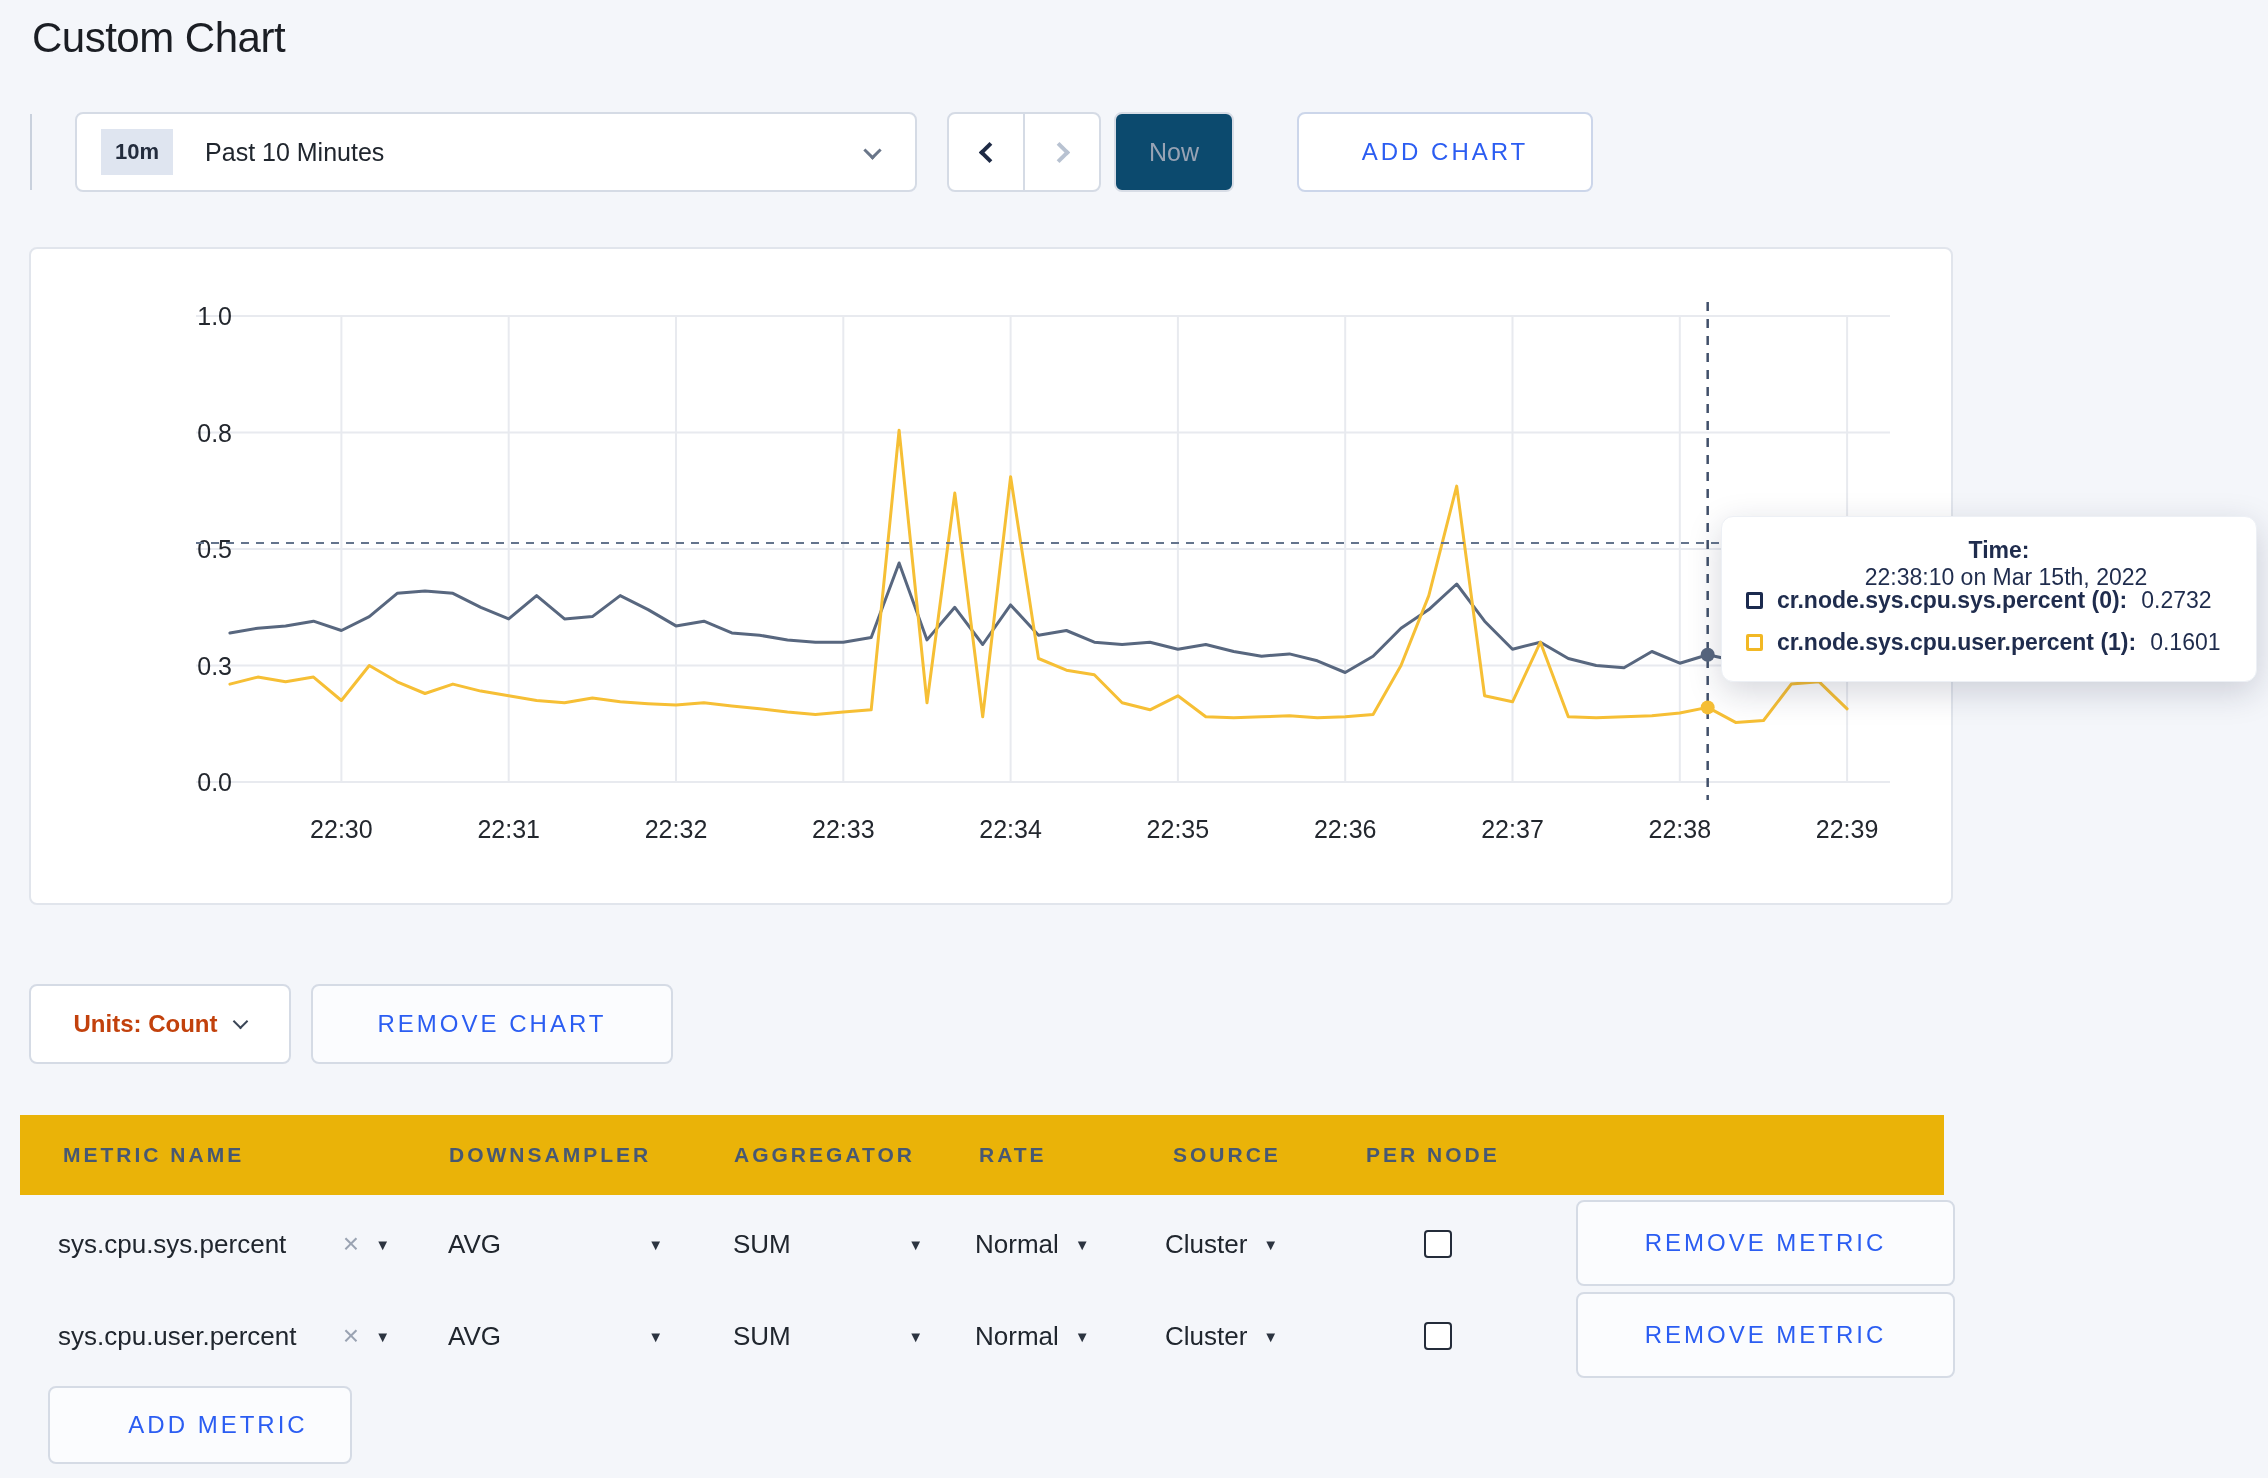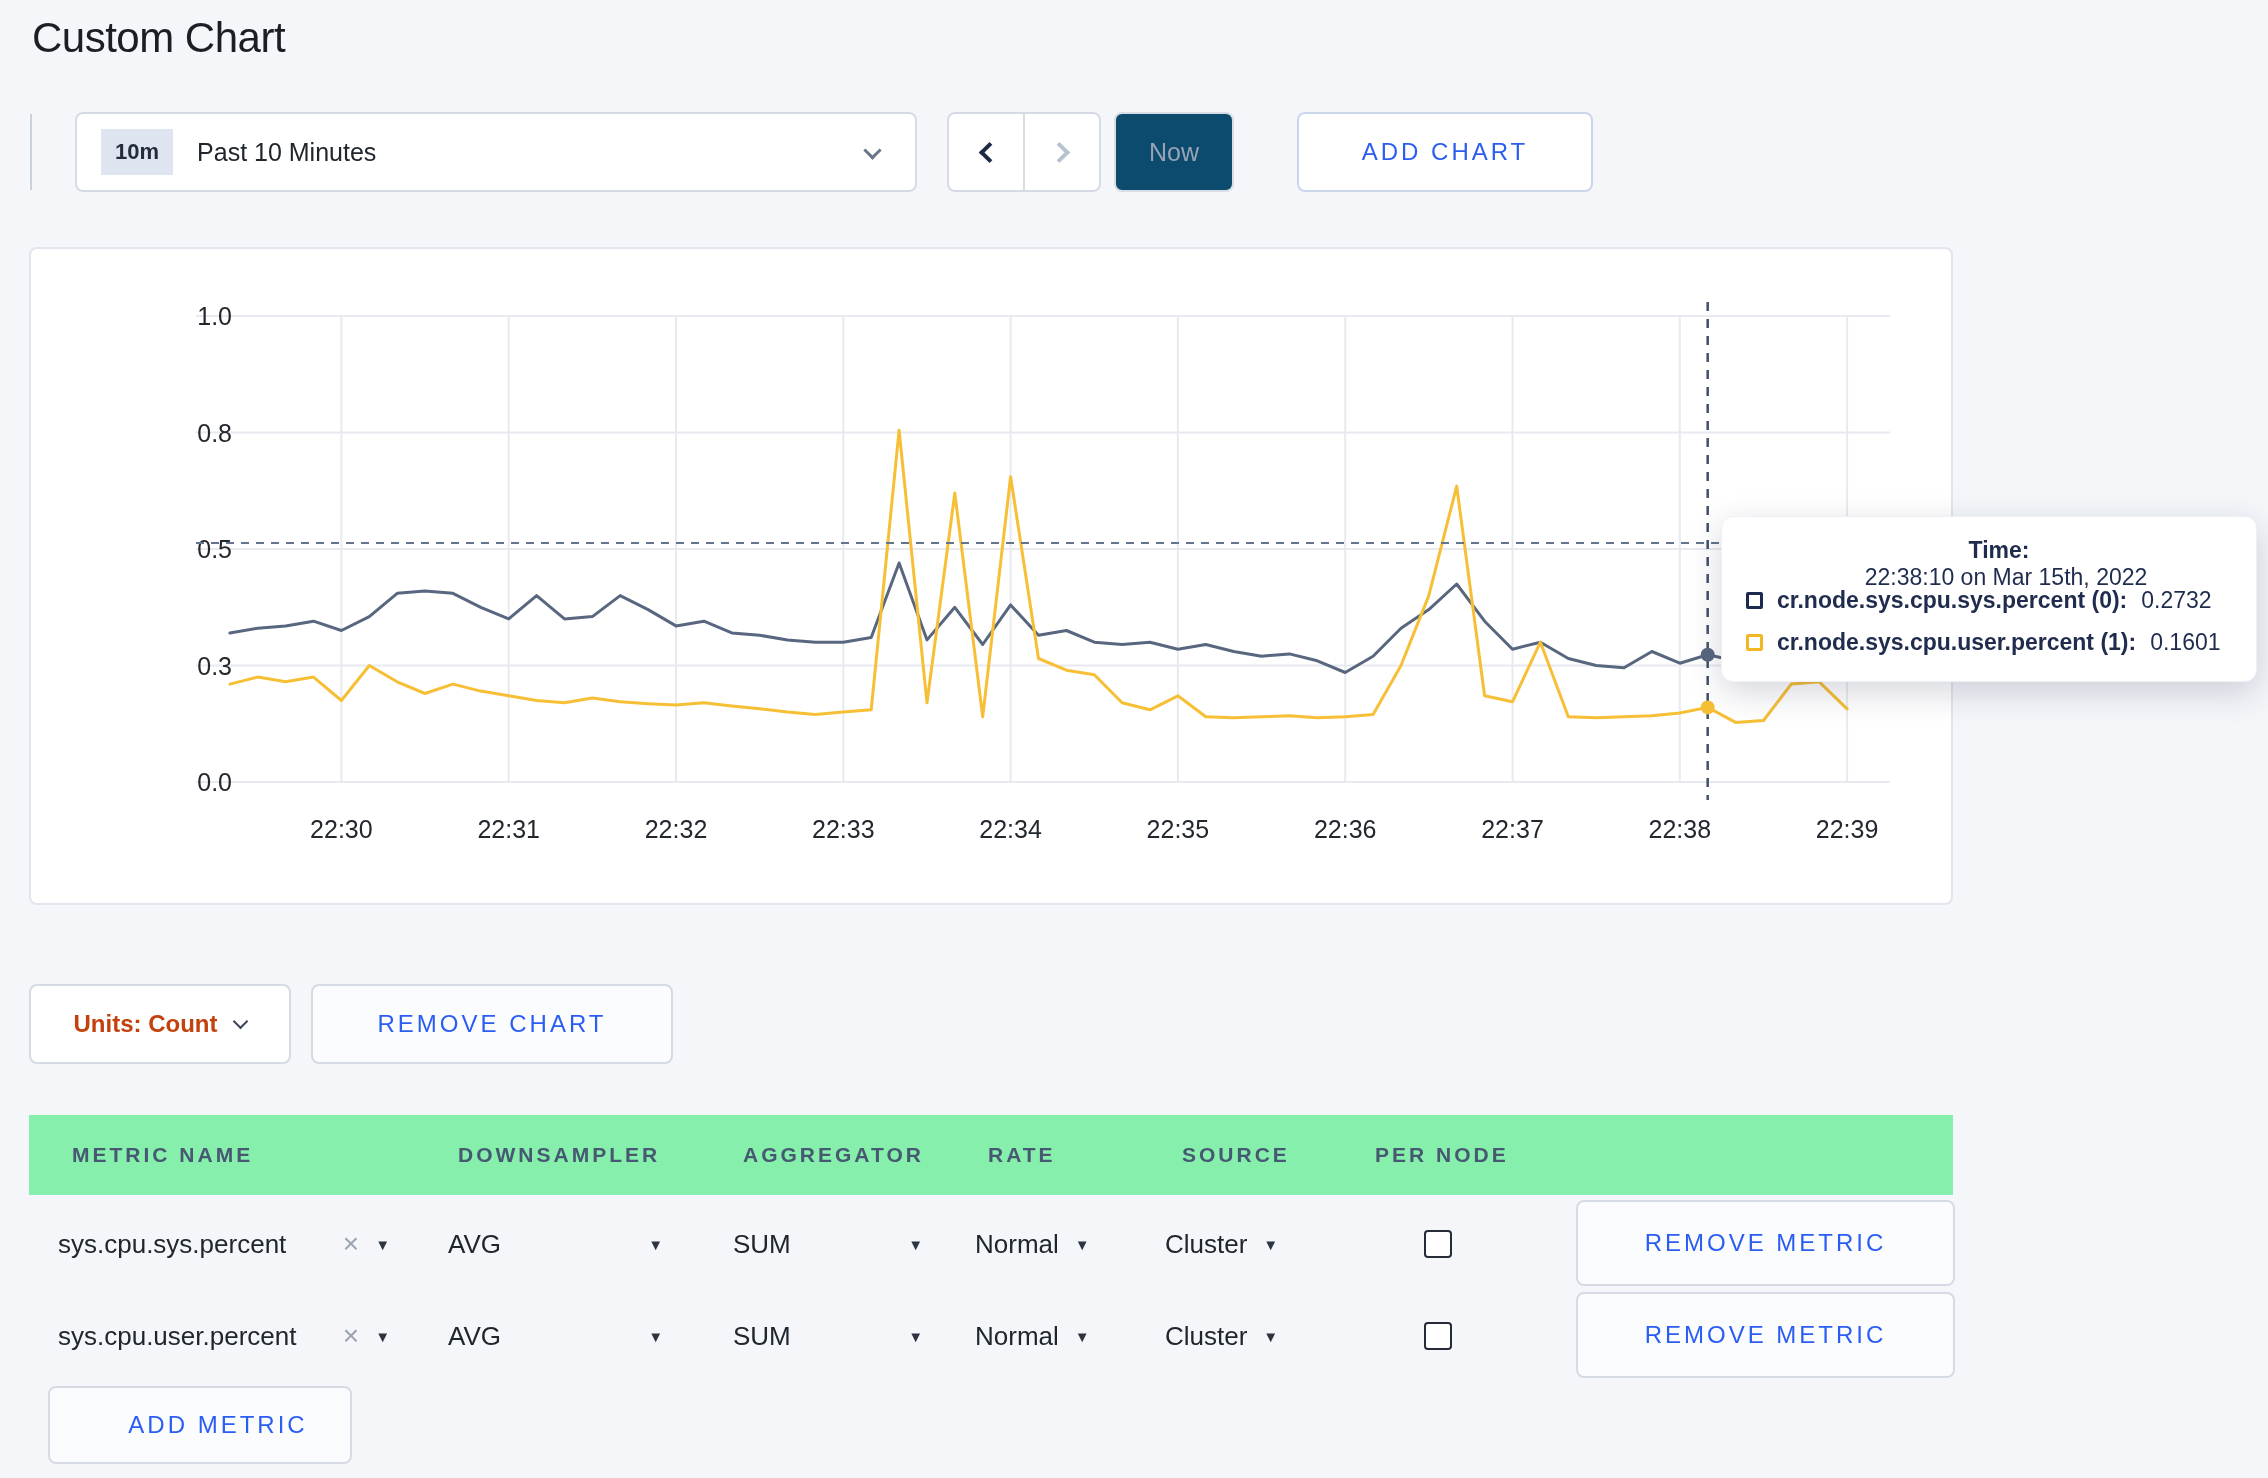--- a/index.html
+++ b/index.html
@@ -7,21 +7,21 @@
   body { font-family:"Liberation Sans", sans-serif; color:#20262e; }
   #root { position:relative; width:2268px; height:1478px; background:#f4f6fa; overflow:hidden; }
 
   .page-title { position:absolute; left:32px; top:14px; font-size:42px; font-weight:500; color:#1b1e24; letter-spacing:-0.5px; }
 
   .accent-line { position:absolute; left:30px; top:114px; width:2px; height:76px; background:#c9d1dd; }
 
   
   .time-select { position:absolute; left:75px; top:112px; width:842px; height:80px; background:#fff; border:2px solid #d5dbe5; border-radius:8px; display:flex; align-items:center; cursor:pointer; }
   .time-badge { margin-left:24px; background:#dfe5f0; border-radius:0; padding:10px 14px; font-size:22px; font-weight:700; color:#232c3d; }
-  .time-label { margin-left:24px; font-size:25px; color:#20262e; }
+  .time-label { margin-left:32px; font-size:25px; color:#20262e; }
   .chev { display:inline-block; width:13px; height:13px; border-right:3px solid #6a7689; border-bottom:3px solid #6a7689; transform:rotate(45deg); }
   .time-select .chev { position:absolute; right:36px; top:30px; }
 
   .pager { position:absolute; left:947px; top:112px; width:154px; height:80px; background:#fff; border:2px solid #d5dbe5; border-radius:8px; display:flex; }
   .pager-btn { flex:1; display:flex; align-items:center; justify-content:center; cursor:pointer; }
   .pager-btn:first-child { border-right:2px solid #d5dbe5; }
   .arrow-left { width:15px; height:15px; border-left:4px solid #1e2a45; border-bottom:4px solid #1e2a45; transform:rotate(45deg); margin-left:6px; }
   .arrow-right { width:15px; height:15px; border-left:4px solid #b8c2d1; border-bottom:4px solid #b8c2d1; transform:rotate(225deg); margin-right:6px; }
 
   .now-btn { position:absolute; left:1114px; top:112px; width:120px; height:80px; background:#0c4a6e; border:2px solid #d8dde6; border-radius:8px; display:flex; align-items:center; justify-content:center; font-size:25px; color:#98a3b4; }
@@ -42,21 +42,21 @@
   .tt-val { font-weight:400; }
   .tt-square { width:17px; height:17px; border:3px solid #1b2a4e; border-radius:2px; margin-right:14px; flex:none; background:#fff; }
 
   
   .units-btn { position:absolute; left:29px; top:984px; width:262px; height:80px; background:#fff; border:2px solid #d5dbe5; border-radius:8px; display:flex; align-items:center; justify-content:center; gap:18px; cursor:pointer; }
   .units-label { font-size:24px; font-weight:700; color:#c2410c; }
   .units-btn .chev { width:11px; height:11px; border-width:2.5px; border-color:#3a4556; margin-top:-6px; }
   .remove-chart-btn { position:absolute; left:311px; top:984px; width:362px; height:80px; }
 
   
-  .table-head { position:absolute; left:29px; top:1115px; width:1924px; height:80px; background:#86efac; }
+  .table-head { position:absolute; left:20px; top:1115px; width:1924px; height:80px; background:#eab308; }
   .th { position:absolute; top:0; height:80px; display:flex; align-items:center; font-size:21px; font-weight:600; letter-spacing:3px; color:#475872; }
   .metric-row { position:absolute; left:29px; width:1924px; height:92px; }
   .cell { position:absolute; top:0; height:92px; display:flex; align-items:center; font-size:26px; color:#20262e; }
   .caret { font-size:15px; color:#2c3440; margin-left:16px; }
   .x-icon { font-size:28px; color:#9aa3b2; margin-left:20px; cursor:pointer; }
   .sel { cursor:pointer; }
   .spread { justify-content:space-between; }
   .checkbox { position:absolute; left:1395px; top:32px; width:28px; height:28px; border:2px solid #242c3a; border-radius:4px; background:#fff; cursor:pointer; }
   .remove-metric-btn { position:absolute; left:1529px; top:2px; width:379px; height:86px;margin-left:18px; }
   .add-metric-btn { position:absolute; left:48px; top:1386px; width:304px; height:78px;padding-left:36px; }

